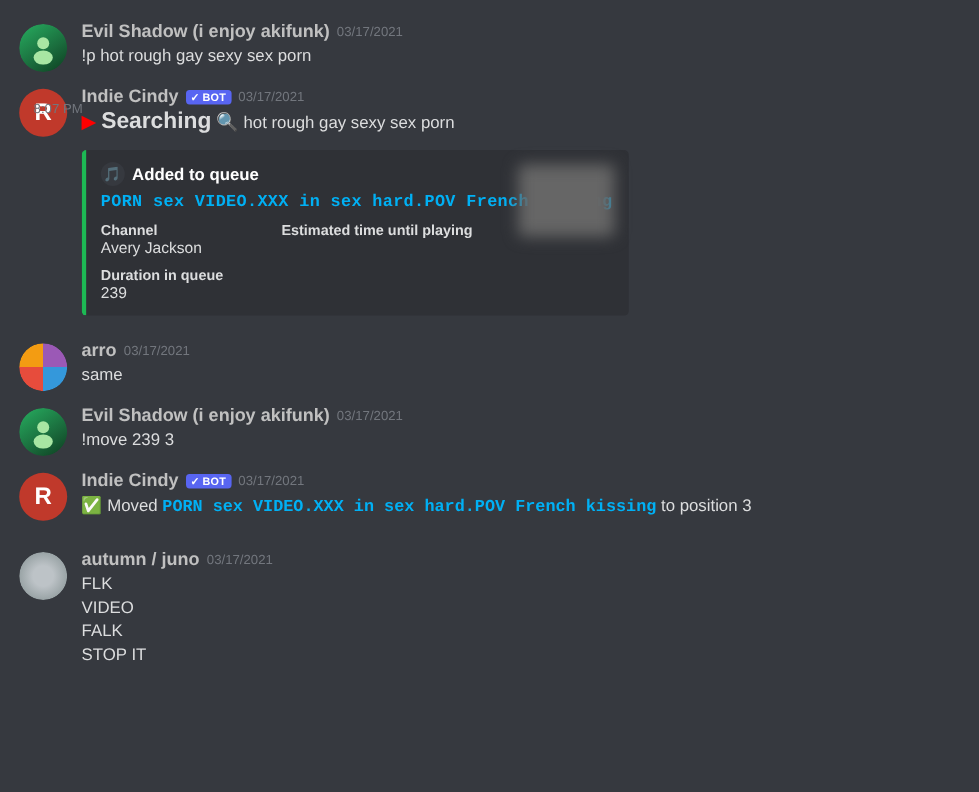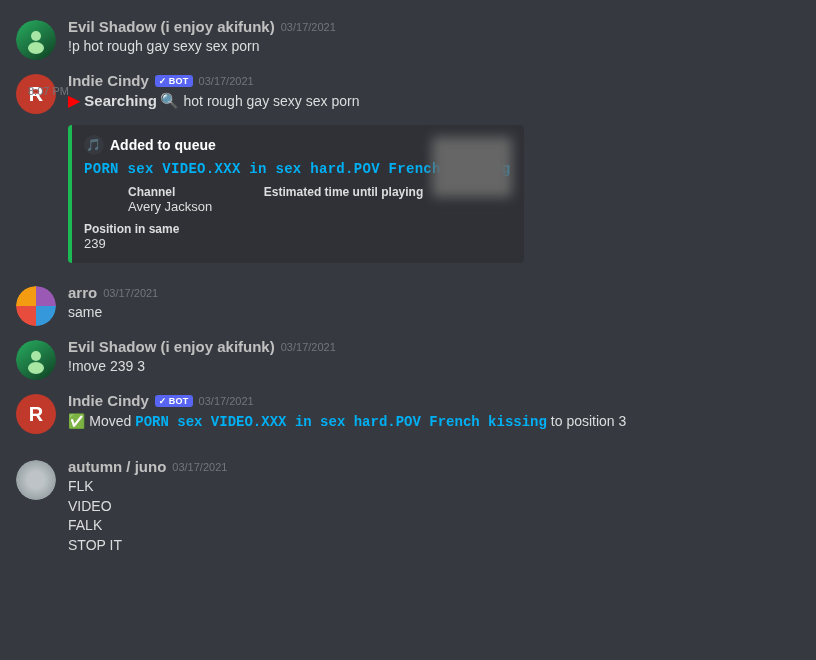--- a/index.html
+++ b/index.html
@@ -82,21 +82,21 @@
       align-items: center;
       gap: 4px;
       color: #dcddde;
     }
     .yt-icon {
       color: #ff0000;
       font-size: 16px;
     }
     .searching-bold {
       font-weight: 700;
-      font-size: 15px;
+      font-size: 19px;
     }
     .search-emoji {
       font-size: 15px;
     }
     .search-terms {
       color: #dcddde;
     }
     
     .queue-embed {
       margin-top: 6px;
@@ -134,21 +134,20 @@
       font-size: 14px;
       margin-bottom: 8px;
       font-family: 'Courier New', monospace;
       letter-spacing: 0.3px;
     }
     .embed-grid {
       display: grid;
       grid-template-columns: auto auto auto;
       gap: 4px 16px;
       font-size: 13px;
-      margin-left: 44px;
     }
     .embed-field-label {
       color: #dcddde;
       font-weight: 600;
       font-size: 12px;
     }
     .embed-field-value {
       color: #dcddde;
       font-size: 13px;
       font-weight: 400;
@@ -262,21 +261,21 @@
       <div class="embed-grid">
         <div>
           <div class="embed-field-label">Channel</div>
           <div class="embed-field-value">Avery Jackson</div>
         </div>
         <div>
           <div class="embed-field-label">Estimated time until playing</div>
         </div>
       </div>
       <div class="embed-position">
-        <div class="embed-field-label">Position in same</div>
+        <div class="embed-field-label">Duration in queue</div>
         <div class="embed-field-value">239</div>
       </div>
       <div class="embed-thumbnail" style="background:#666;"></div>
     </div>
   </div>
 
   <div class="divider-area"></div>
 
   <div class="message-group">
     <div class="avatar" style="overflow:hidden;">

